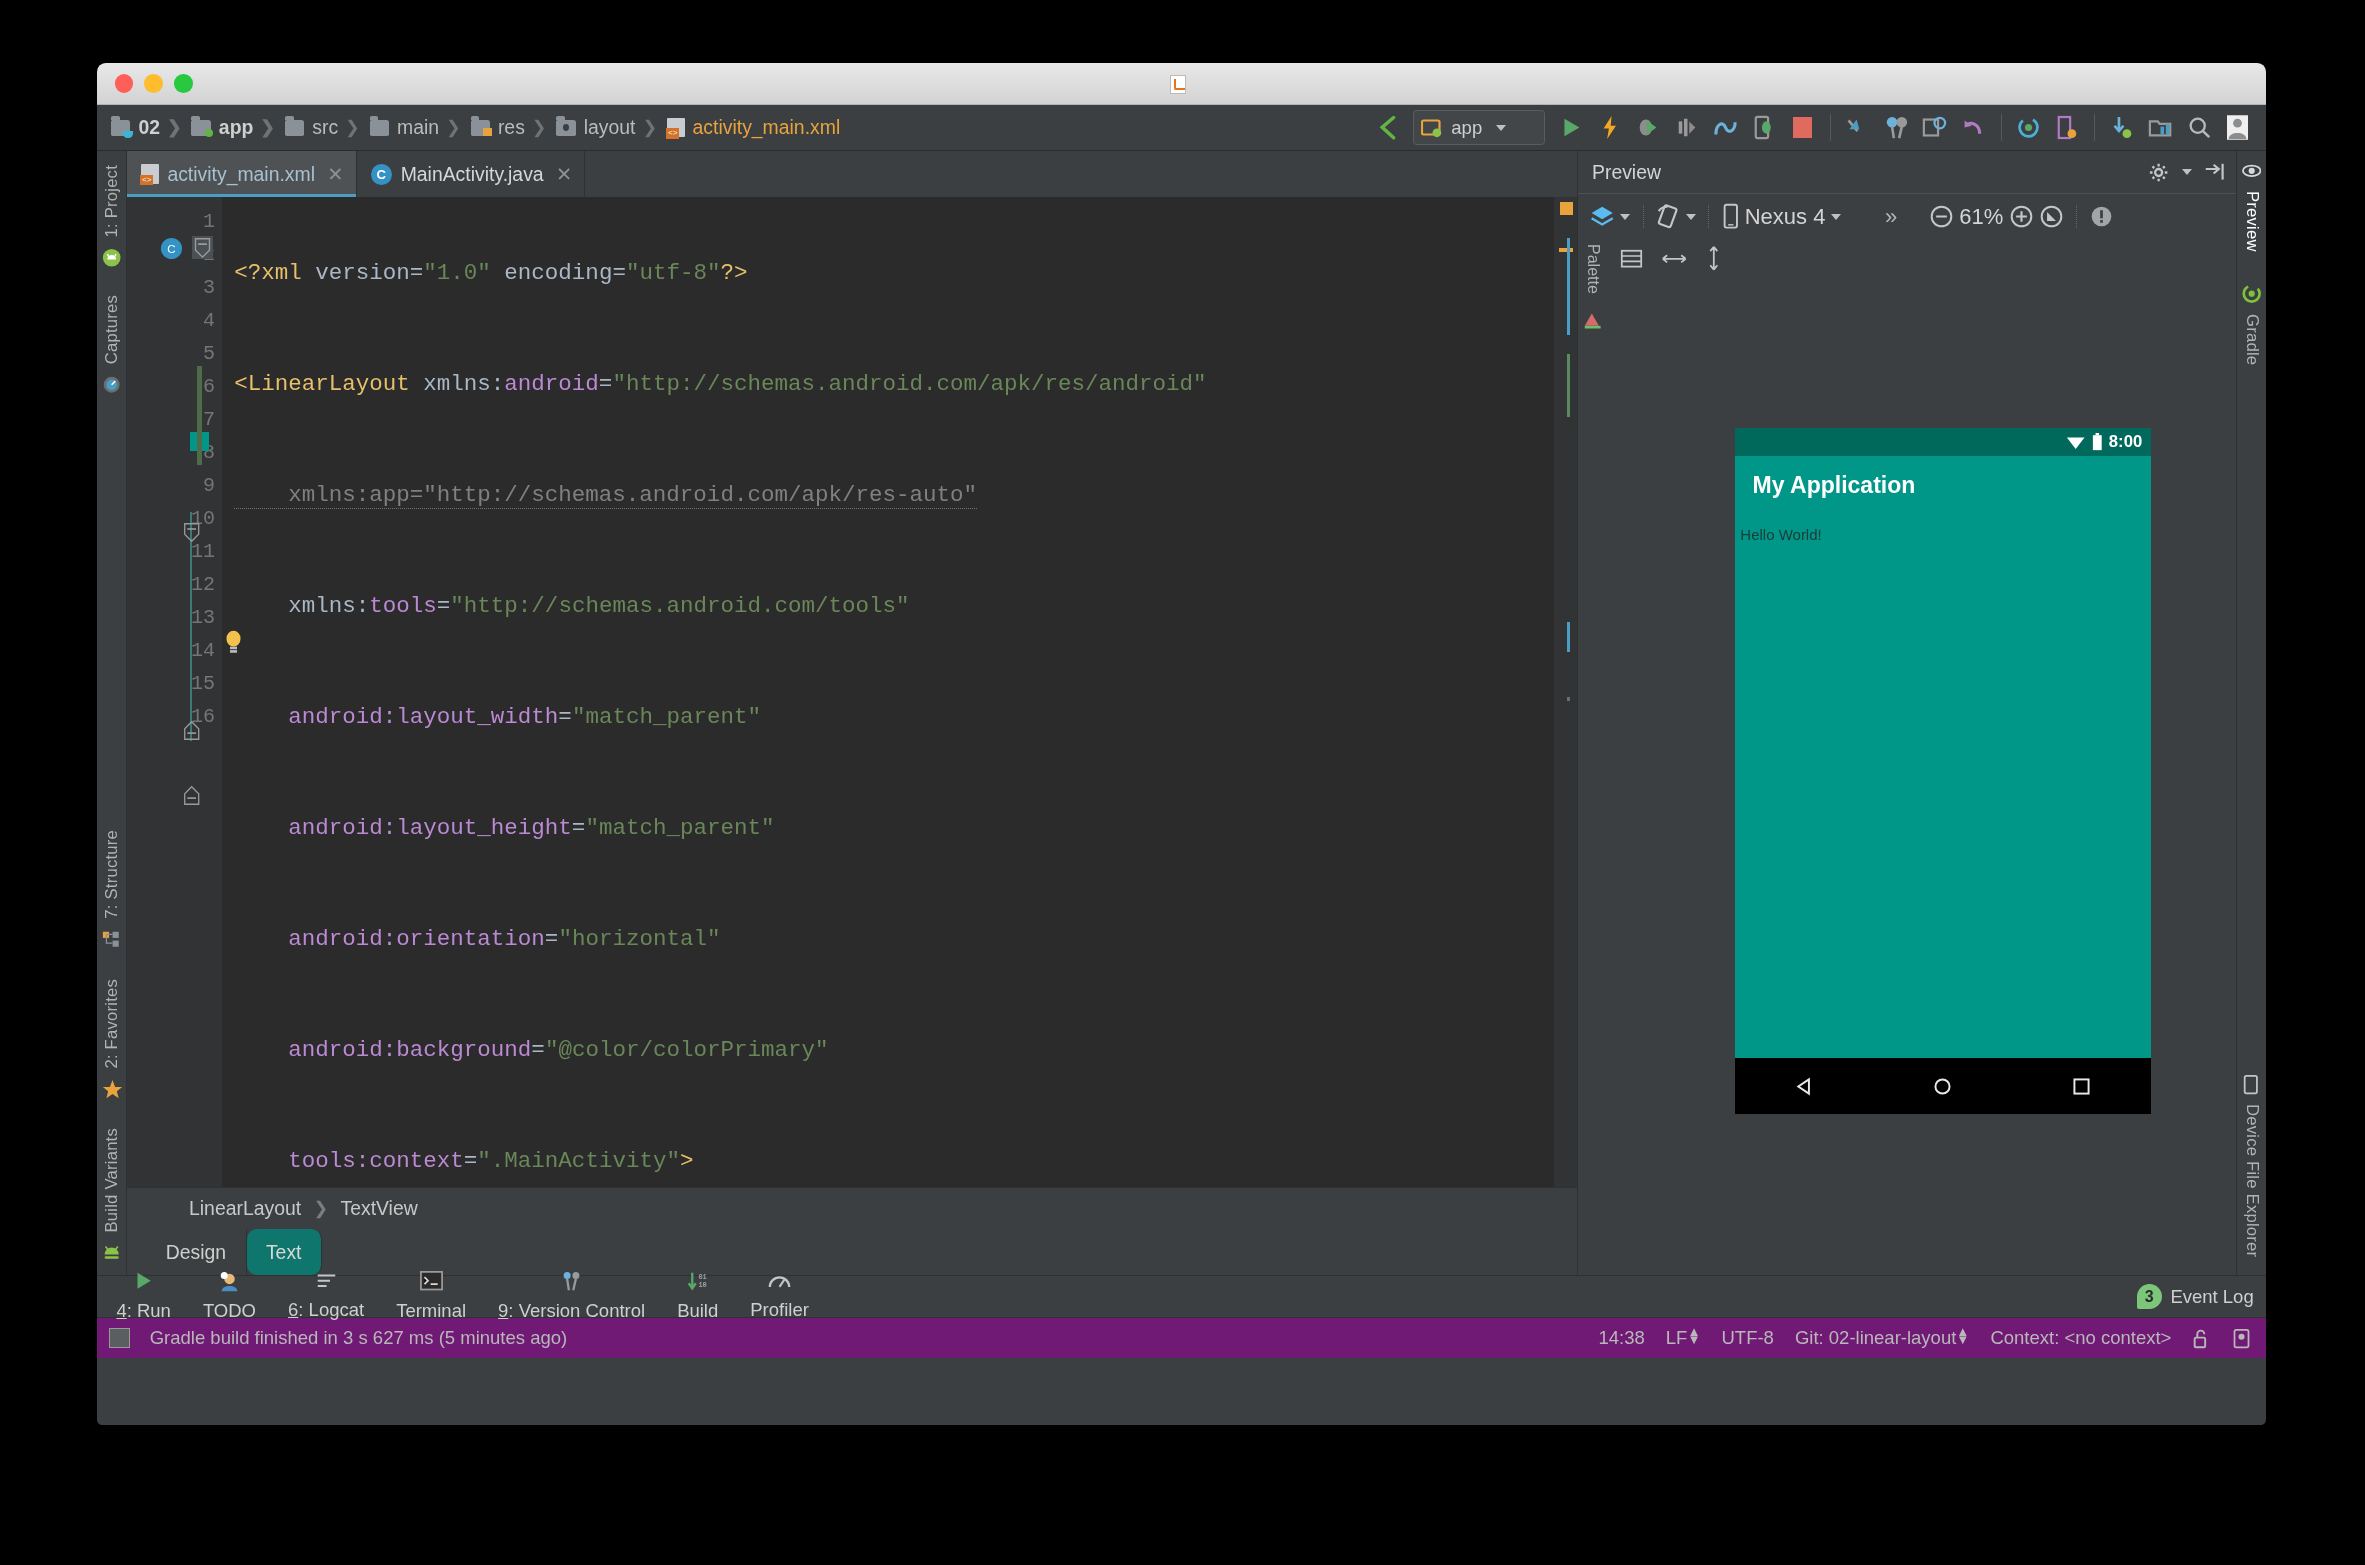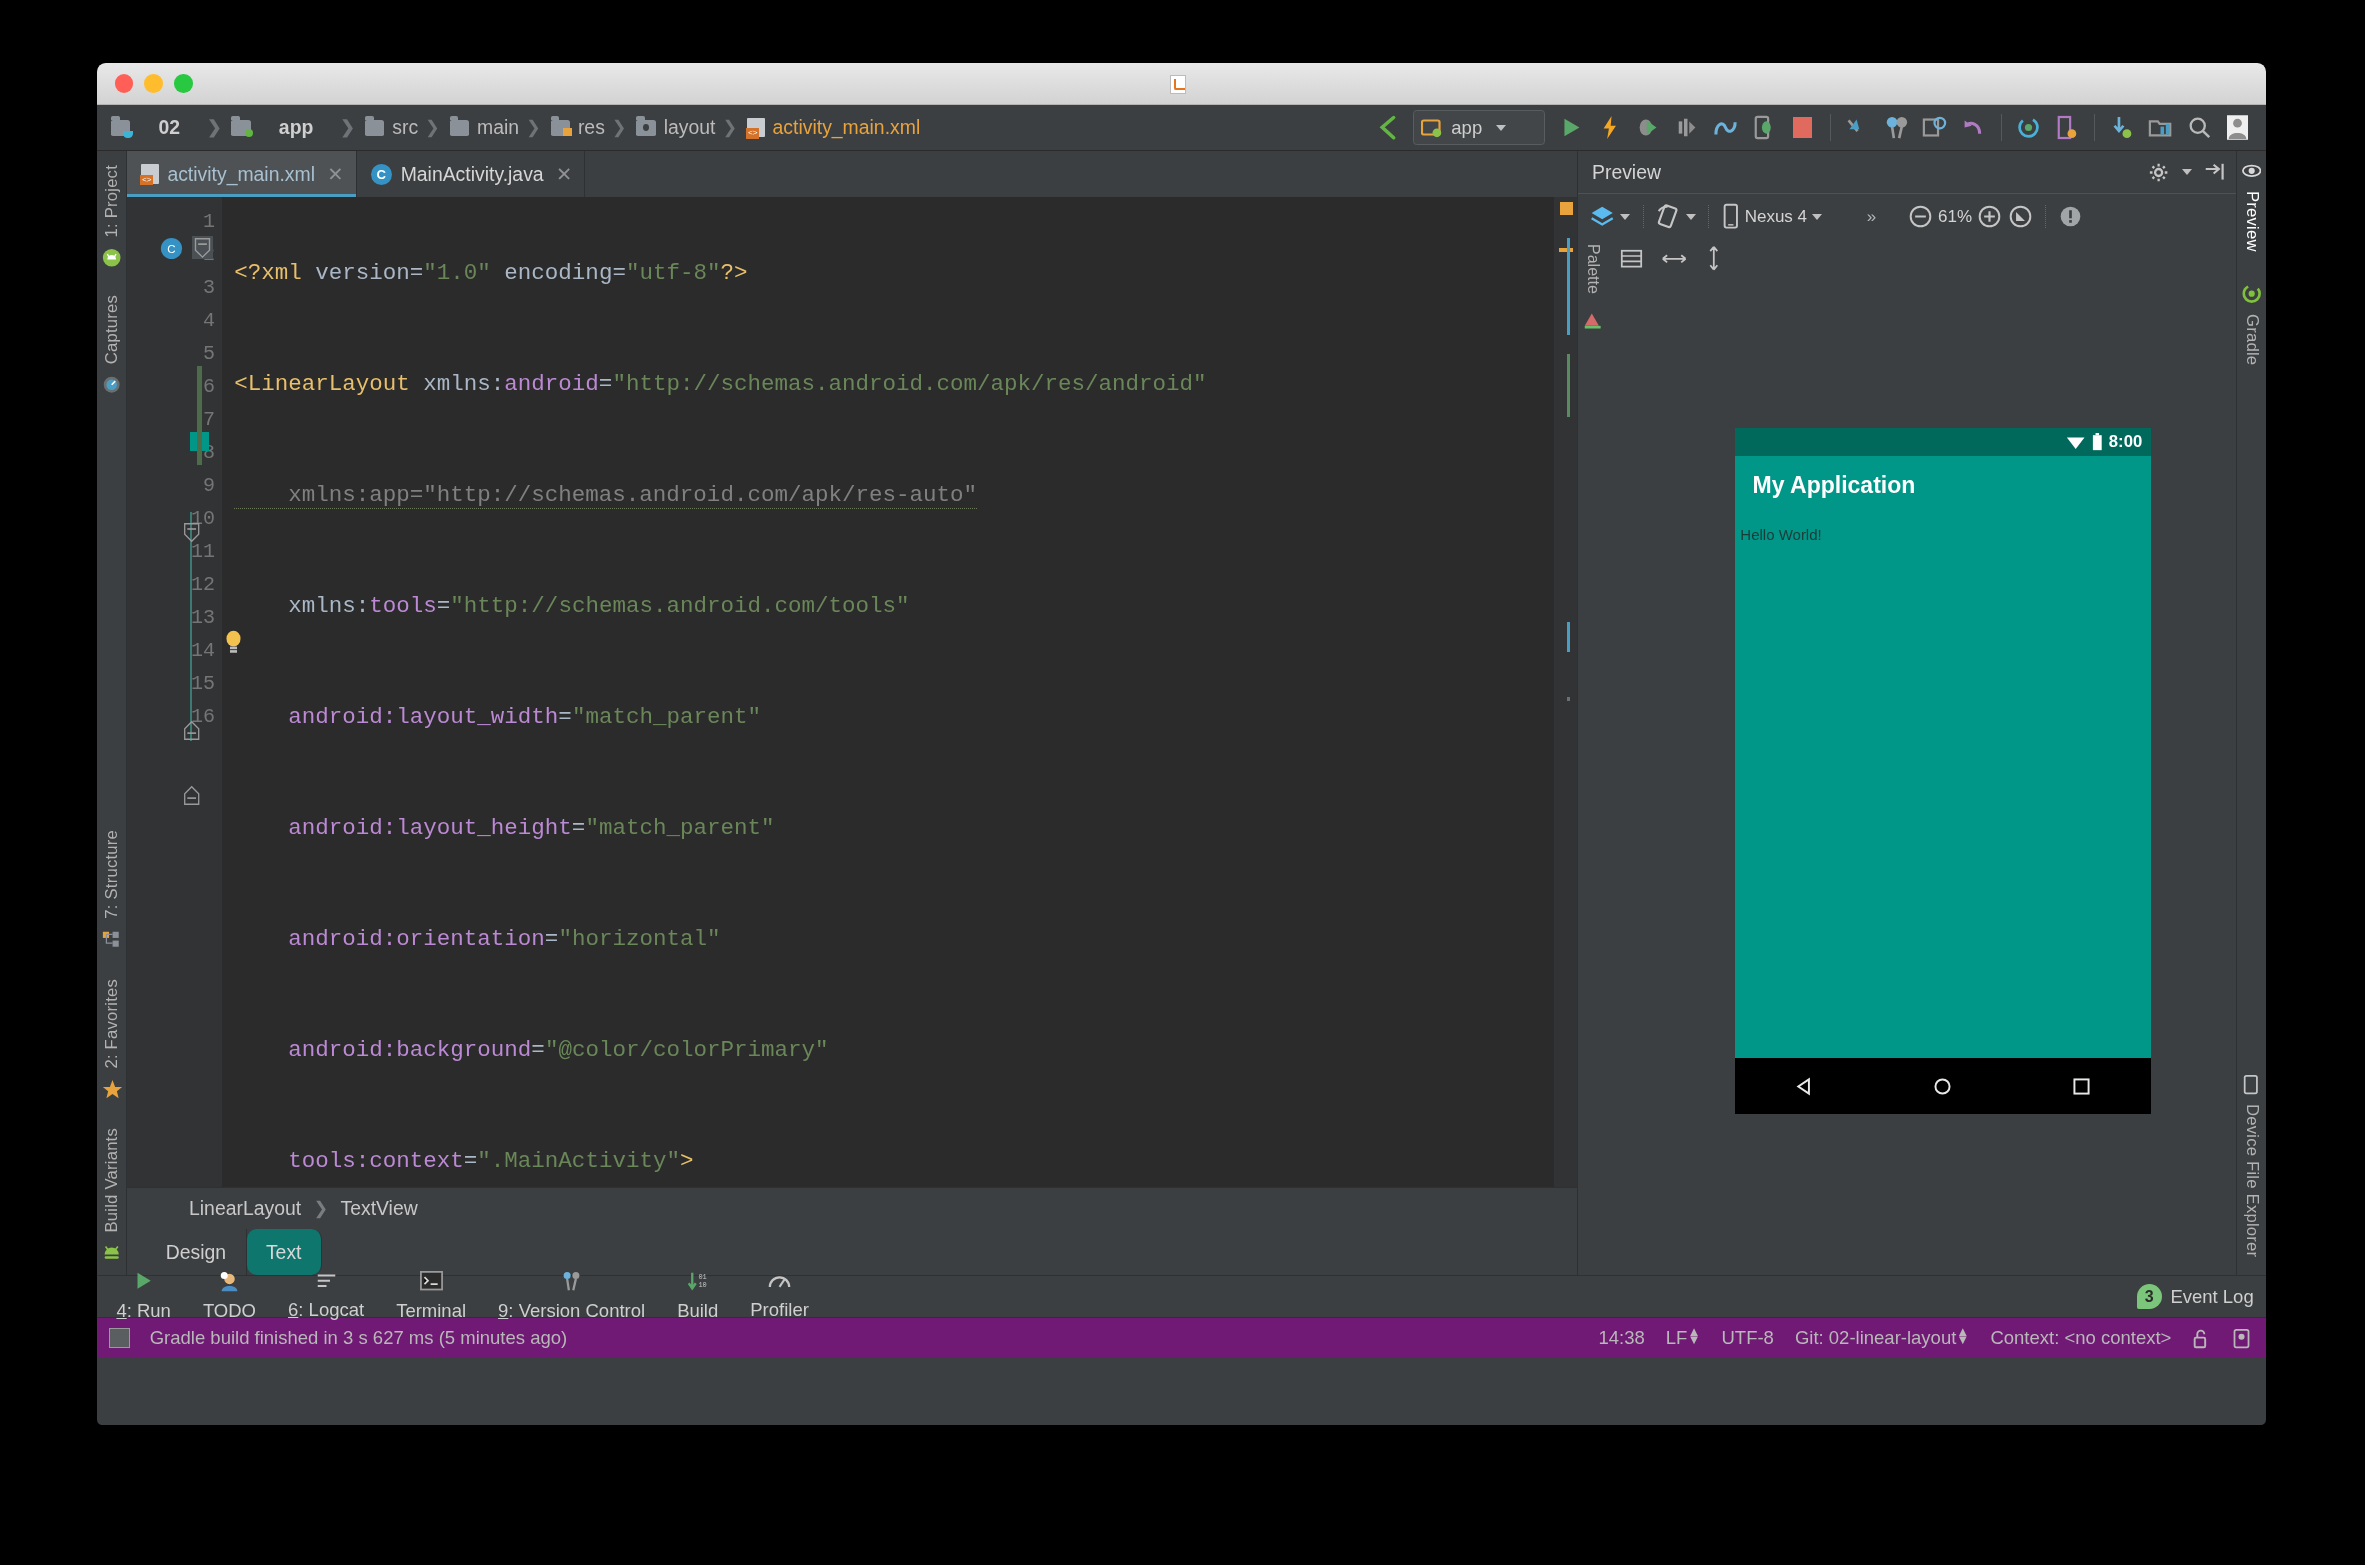--- a/index.html
+++ b/index.html
@@ -57,21 +57,21 @@
     display: flex; align-items: center;
     padding-left: 14px;
     border-bottom: 0.9px solid #2b2b2b;
     position: relative;
   }
   .crumb {
     display: flex; align-items: center;
     font-size: 19.4px; color: #bbbbbb;
     padding-right: 3.5px;
   }
-  .crumb.bold { font-weight: bold; color: #cfcfcf; gap: 20px; }
+  .crumb.bold { font-weight: bold; color: #cfcfcf; }
   .crumb .sep {
     display: inline-block; width: 14px; text-align: center;
     color: #6f7276; margin: 0 7px; font-size: 17.6px;
   }
   .fico {
     width: 19.4px; height: 16px; margin-right: 8px;
     background: #8a9199; border-radius: 1.8px 2.6px 1.8px 1.8px;
     position: relative; flex: 0 0 auto;
   }
   .fico::before {
@@ -200,21 +200,21 @@
   .pv-head {
     height: 42px; display: flex; align-items: center;
     padding: 0 10.6px 0 14px; background: #3c3f41;
   }
   .pv-head .ttl { font-size: 19.4px; color: #d4d4d4; }
   .pv-head .ricons { margin-left:auto; display:flex; align-items:center; gap:12.3px; }
   .pv-toolbar {
     height: 46px; display: flex; align-items: center; gap: 5.3px;
     padding: 0 10.6px; background: #3c3f41; border-top: 0.9px solid #4d5254;
   }
-  .pv-toolbar .txt { font-size: 17px; color: #d4d4d4; }
+  .pv-toolbar .txt { font-size: 22px; color: #d4d4d4; }
   .dotsep { width:0.9px; height:23px; border-left:1.8px dotted #63676a; margin:0 7px; }
   .pv-body { flex: 1; display: flex; background: #3c3f41; }
   .pal-strip { width: 30px; background: #3c3f41; display:flex; flex-direction:column; align-items:center; }
   .pal-label { writing-mode: vertical-rl; font-size:16px; color:#b2b2b2; padding:5.3px 0; }
   .pv-canvas { flex:1; position: relative; background: #3c3f41; }
   .pv-subtoolbar { height: 39px; display:flex; align-items:center; gap: 17.6px; padding-left: 12.3px; }
 
   
   .device {
     position: absolute; left: 127px; top: 189px;

